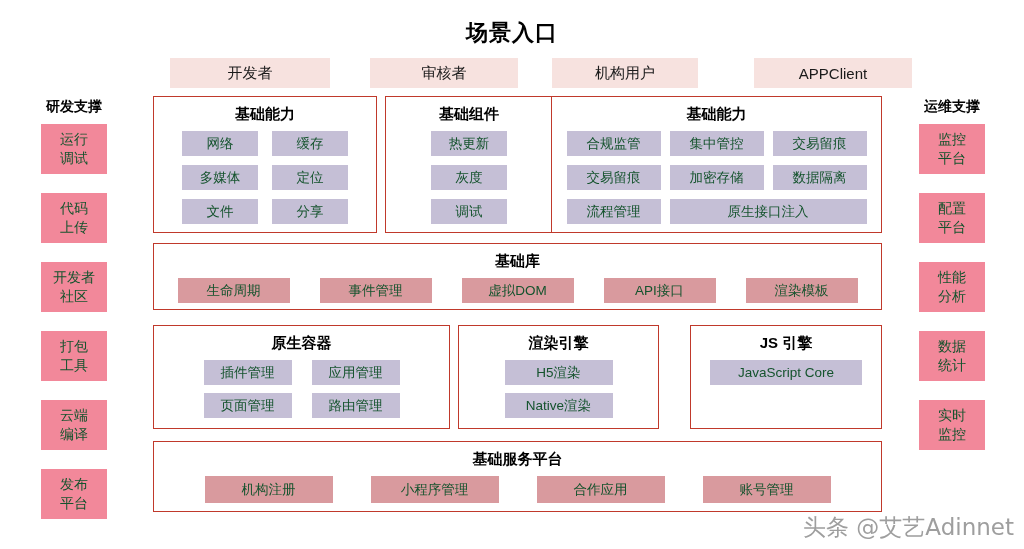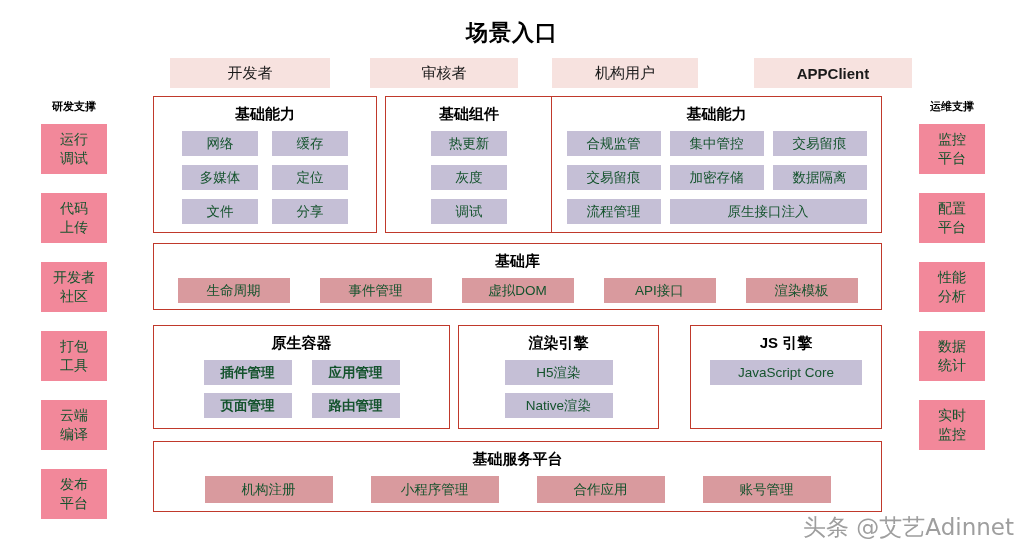--- a/index.html
+++ b/index.html
@@ -26,28 +26,28 @@
   .entry-chip{
     position:absolute;top:0;height:30px;
     background:#f7e2df;
     display:flex;align-items:center;justify-content:center;
     font-size:15px;color:#1a1a1a;
   }
   .entry-chip.e0{left:0px;width:160px;}
   .entry-chip.e1{left:200px;width:148px;}
   .entry-chip.e2{left:382px;width:146px;}
   .entry-chip.e3{left:584px;width:158px;}
-  .entry-chip.bold{font-weight:bold;}
+  .entry-chip.bold{font-weight:normal;}
 
   
   .side-col{position:absolute;top:96px;width:132px;}
   .side-col.left{left:8px;}
   .side-col.right{left:886px;}
   .side-head{
-    text-align:center;font-size:11px;font-weight:bold;color:#000;
+    text-align:center;font-size:14px;font-weight:bold;color:#000;
     height:20px;line-height:20px;
   }
   .side-item{
     margin:0 auto;
     width:66px;
     background:#f2889a;
     color:#14532d;
     font-size:14px;
     line-height:19px;
     text-align:center;
@@ -104,21 +104,20 @@
   #box-base-library .grid{
     display:grid;grid-template-columns:repeat(5,112px);gap:0 30px;
     justify-content:center;
   }
 
   
   #box-native-container{left:153px;top:325px;width:297px;height:104px;}
   #box-native-container .grid{
     display:grid;grid-template-columns:88px 88px;gap:8px 20px;
     justify-content:center;
-    font-weight:bold;
   }
   #box-render-engine{left:458px;top:325px;width:201px;height:104px;}
   #box-render-engine .grid{
     display:grid;grid-template-columns:108px;gap:8px;
     justify-content:center;
   }
   #box-js-engine{left:690px;top:325px;width:192px;height:104px;}
   #box-js-engine .grid{
     display:grid;grid-template-columns:152px;gap:8px;
     justify-content:center;

